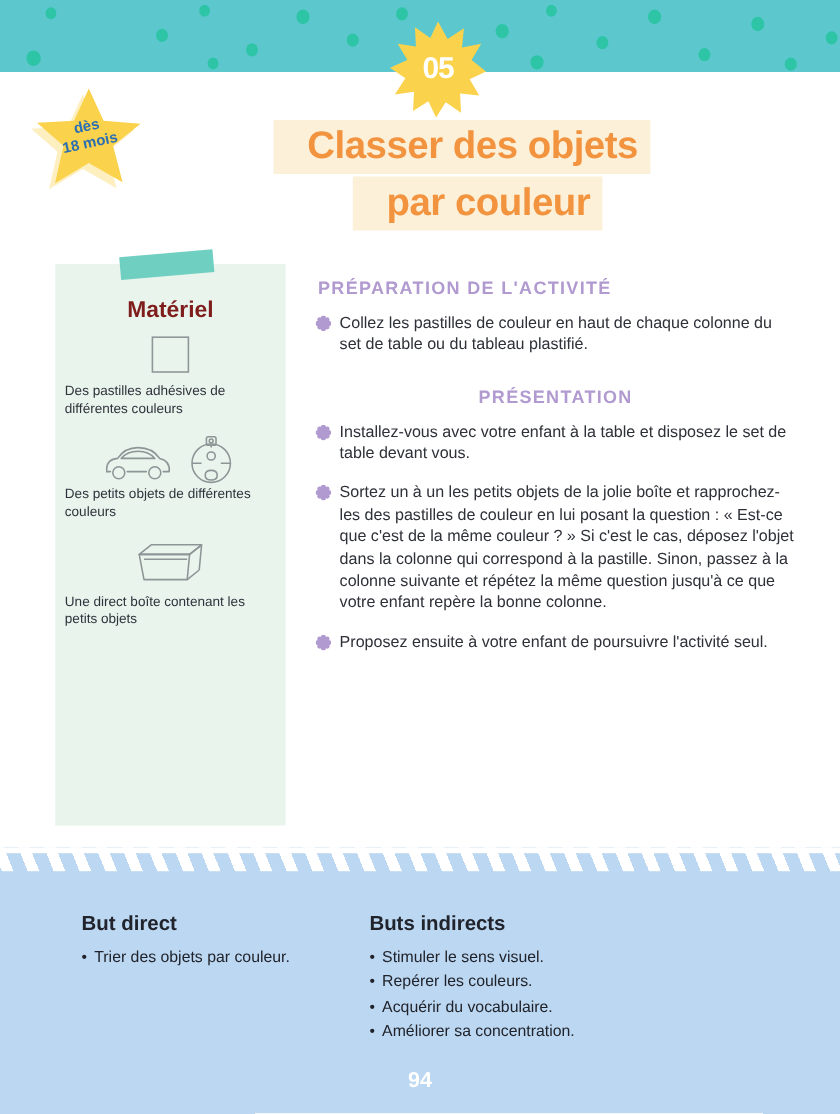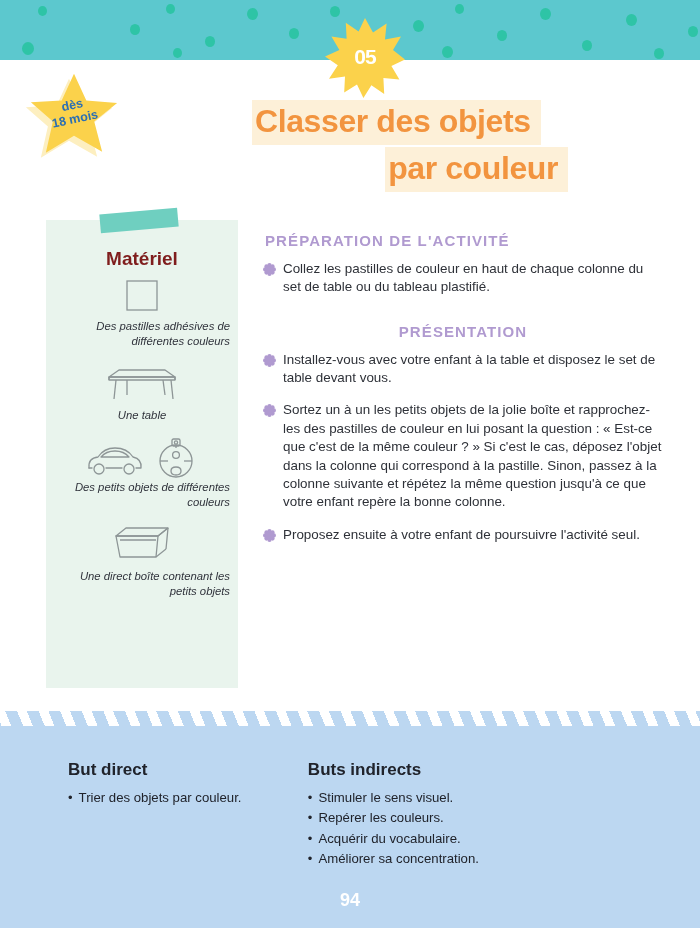--- a/index.html
+++ b/index.html
@@ -54,21 +54,21 @@
       8% 23%, 27% 26%, 26% 6%, 42% 17%
     );
   }
   .num-star .num {
     position: absolute;
     inset: 0;
     display: flex;
     align-items: center;
     justify-content: center;
     color: #ffffff;
-    font-size: 21px;
+    font-size: 25px;
     font-weight: bold;
     letter-spacing: -1px;
     padding-bottom: 2px;
   }
 
   
   .age-star {
     position: absolute;
     left: 30px; top: 72px;
     width: 88px; height: 84px;
@@ -136,26 +136,25 @@
   .title-line {
     display: block;
     color: #f2943f;
     font-size: 32px;
     font-weight: bold;
     line-height: 1.28;
     letter-spacing: -0.4px;
   }
   .title-line span {
     background: #fdf0d8;
-    padding: 1px 10px 3px 3px;
+    padding: 1px 10px 3px 28px;
     display: inline-block;
-    margin-left: 24px;
   }
   .title-line.l1 { text-align: left; }
-  .title-line.l2 { text-align: right; margin-top: 2px; text-decoration: underline; }
+  .title-line.l2 { text-align: center; margin-top: 2px; text-decoration: underline; }
 
   
   .material-panel {
     position: absolute;
     left: 46px; top: 220px;
     width: 192px;
     height: 468px;
     background: #e9f4ed;
     z-index: 2;
   }
@@ -189,26 +188,25 @@
     align-items: center;
     margin-bottom: 13px;
   }
   .mat-icon {
     display: flex;
     align-items: flex-end;
     justify-content: center;
     margin-bottom: 5px;
   }
   .mat-label {
-    text-align: right;
+    text-align: left;
     color: #30333c;
     font-size: 11.3px;
     line-height: 1.3;
     padding: 0 8px;
-    font-style: italic;
   }
   .mat-icon-row { display: flex; gap: 6px; align-items: flex-end; }
 
   
   .content {
     position: absolute;
     left: 263px; top: 232px;
     width: 400px;
     z-index: 2;
   }
@@ -375,37 +373,20 @@
     <div class="mat-item">
       <div class="mat-icon">
         <svg width="46" height="36" viewBox="0 0 46 36">
           <rect x="8" y="3" width="30" height="29" fill="none" stroke="#8d9596" stroke-width="1.3"></rect>
         </svg>
       </div>
       <div class="mat-label">Des pastilles adhésives de différentes couleurs</div>
     </div>
 
 
-    <div class="mat-item">
-      <div class="mat-icon">
-        <svg width="78" height="42" viewBox="0 0 78 42">
-          <g fill="none" stroke="#8d9596" stroke-width="1.3" stroke-linejoin="round">
-            <polygon points="16,9 62,9 72,16 6,16"></polygon>
-            <line x1="6" y1="16" x2="6" y2="19"></line>
-            <line x1="72" y1="16" x2="72" y2="19"></line>
-            <polygon points="6,19 72,19 72,16 6,16"></polygon>
-            <line x1="13" y1="19" x2="11" y2="38"></line>
-            <line x1="24" y1="19" x2="24" y2="34"></line>
-            <line x1="60" y1="19" x2="62" y2="34"></line>
-            <line x1="68" y1="19" x2="70" y2="38"></line>
-          </g>
-        </svg>
-      </div>
-      <div class="mat-label">Une table</div>
-    </div>
 
     <div class="mat-item">
       <div class="mat-icon-row">
         <svg width="62" height="40" viewBox="0 0 62 40">
           <g fill="none" stroke="#8d9596" stroke-width="1.3" stroke-linejoin="round" stroke-linecap="round">
             <path d="M5 28 Q4 18 14 17 Q20 8 31 8 Q43 8 49 17 Q58 19 57 28 L52 28"></path>
             <path d="M38 28 L22 28"></path>
             <path d="M8 28 L5 28"></path>
             <path d="M17 17 Q22 11 31 11 Q40 11 45 17 Z"></path>
             <circle cx="15" cy="29" r="5"></circle>

